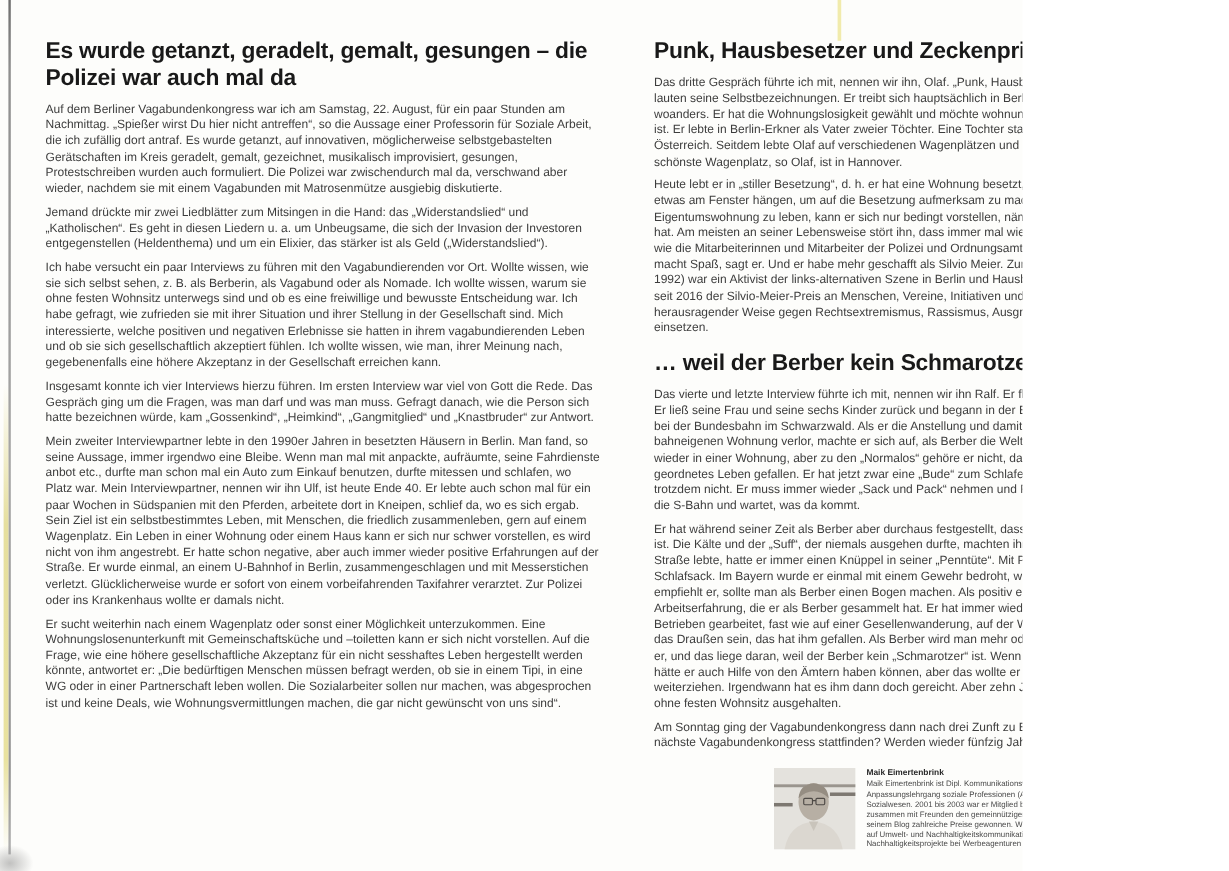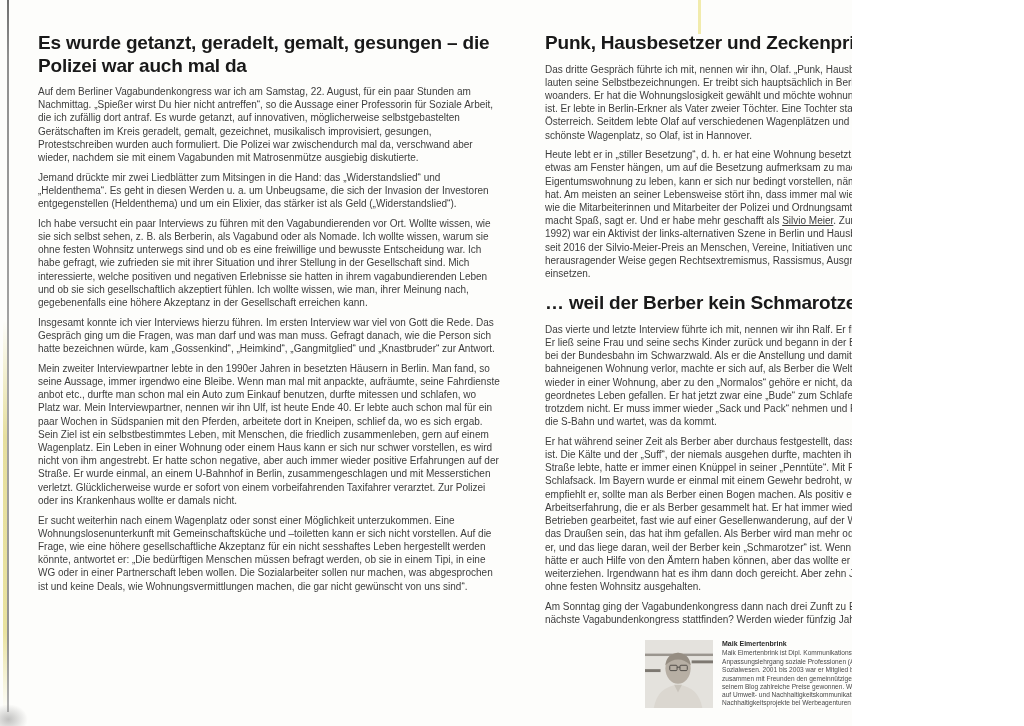--- a/index.html
+++ b/index.html
@@ -3,21 +3,21 @@
 <meta charset="utf-8">
 <style>
   html,body{margin:0;padding:0;background:#fff;}
   .page{position:relative;width:852px;height:726px;background:#fdfdfb;overflow:hidden;
         font-family:"Liberation Sans","DejaVu Sans",sans-serif;}
   .columns{position:absolute;left:38px;top:32px;display:flex;gap:45px;}
   .col{width:462px;}
   .head{font-weight:700;font-size:19px;line-height:22.5px;color:#191919;margin:0 0 8px;letter-spacing:-0.2px;}
   .head-mid{margin-top:12px;}
   .col p{font-size:10px;line-height:13.2px;color:#3d3d3d;margin:0 0 6.5px;}
-  .doc-link{color:#3d3d3d;text-decoration:underline;cursor:pointer;}
+  .doc-link{color:#3d3d3d;cursor:pointer;}
   .bio{display:flex;gap:9px;margin:14px 0 0 100px;align-items:flex-start;}
   .photo{width:68px;height:68px;flex:0 0 auto;}
   .bio-col{width:300px;}
   .bio-scale{transform:scale(0.70);transform-origin:0 0;width:143%;}
   .bio-name{font-size:10px;font-weight:700;color:#2a2a2a;margin:0 0 2px;}
   .bio-text{font-size:9.4px;line-height:11.9px;color:#4a4a4a;}
   
   .edge-dark{position:absolute;left:7px;top:0;width:2px;height:712px;opacity:.75;
     background:linear-gradient(180deg,#3f3f3f,#6a6a6a 8%,#8a8a8a 55%,#6f6f6f 90%,#9a9a9a);}
   .edge-yellow{position:absolute;left:3px;top:320px;width:4px;height:390px;
@@ -34,21 +34,21 @@
   <div class="edge-dark"></div>
   <div class="edge-yellow"></div>
   <div class="top-yellow"></div>
   <div class="corner-smudge"></div>
 
   <div class="columns">
 
     <div class="col">
       <h1 class="head">Es wurde getanzt, geradelt, gemalt, gesungen – die Polizei war auch mal da</h1>
       <p>Auf dem Berliner Vagabundenkongress war ich am Samstag, 22. August, für ein paar Stunden am Nachmittag. „Spießer wirst Du hier nicht antreffen“, so die Aussage einer Professorin für Soziale Arbeit, die ich zufällig dort antraf. Es wurde getanzt, auf innovativen, möglicherweise selbstgebastelten Gerätschaften im Kreis geradelt, gemalt, gezeichnet, musikalisch improvisiert, gesungen, Protestschreiben wurden auch formuliert. Die Polizei war zwischendurch mal da, verschwand aber wieder, nachdem sie mit einem Vagabunden mit Matrosenmütze ausgiebig diskutierte.</p>
-      <p>Jemand drückte mir zwei Liedblätter zum Mitsingen in die Hand: das „Widerstandslied“ und „Heldenthema“. Es geht in diesen Werden u. a. um Unbeugsame, die sich der Invasion der Investoren entgegenstellen (Heldenthema) und um ein Elixier, das stärker ist als Geld („Widerstandslied“).</p>
+      <p>Jemand drückte mir zwei Liedblätter zum Mitsingen in die Hand: das „Widerstandslied“ und „Katholischen“. Es geht in diesen Liedern u. a. um Unbeugsame, die sich der Invasion der Investoren entgegenstellen (Heldenthema) und um ein Elixier, das stärker ist als Geld („Widerstandslied“).</p>
       <p>Ich habe versucht ein paar Interviews zu führen mit den Vagabundierenden vor Ort. Wollte wissen, wie sie sich selbst sehen, z. B. als Berberin, als Vagabund oder als Nomade. Ich wollte wissen, warum sie ohne festen Wohnsitz unterwegs sind und ob es eine freiwillige und bewusste Entscheidung war. Ich habe gefragt, wie zufrieden sie mit ihrer Situation und ihrer Stellung in der Gesellschaft sind. Mich interessierte, welche positiven und negativen Erlebnisse sie hatten in ihrem vagabundierenden Leben und ob sie sich gesellschaftlich akzeptiert fühlen. Ich wollte wissen, wie man, ihrer Meinung nach, gegebenenfalls eine höhere Akzeptanz in der Gesellschaft erreichen kann.</p>
       <p>Insgesamt konnte ich vier Interviews hierzu führen. Im ersten Interview war viel von Gott die Rede. Das Gespräch ging um die Fragen, was man darf und was man muss. Gefragt danach, wie die Person sich hatte bezeichnen würde, kam „Gossenkind“, „Heimkind“, „Gangmitglied“ und „Knastbruder“ zur Antwort.</p>
       <p>Mein zweiter Interviewpartner lebte in den 1990er Jahren in besetzten Häusern in Berlin. Man fand, so seine Aussage, immer irgendwo eine Bleibe. Wenn man mal mit anpackte, aufräumte, seine Fahrdienste anbot etc., durfte man schon mal ein Auto zum Einkauf benutzen, durfte mitessen und schlafen, wo Platz war. Mein Interviewpartner, nennen wir ihn Ulf, ist heute Ende 40. Er lebte auch schon mal für ein paar Wochen in Südspanien mit den Pferden, arbeitete dort in Kneipen, schlief da, wo es sich ergab. Sein Ziel ist ein selbstbestimmtes Leben, mit Menschen, die friedlich zusammenleben, gern auf einem Wagenplatz. Ein Leben in einer Wohnung oder einem Haus kann er sich nur schwer vorstellen, es wird nicht von ihm angestrebt. Er hatte schon negative, aber auch immer wieder positive Erfahrungen auf der Straße. Er wurde einmal, an einem U-Bahnhof in Berlin, zusammengeschlagen und mit Messerstichen verletzt. Glücklicherweise wurde er sofort von einem vorbeifahrenden Taxifahrer verarztet. Zur Polizei oder ins Krankenhaus wollte er damals nicht.</p>
       <p>Er sucht weiterhin nach einem Wagenplatz oder sonst einer Möglichkeit unterzukommen. Eine Wohnungslosenunterkunft mit Gemeinschaftsküche und –toiletten kann er sich nicht vorstellen. Auf die Frage, wie eine höhere gesellschaftliche Akzeptanz für ein nicht sesshaftes Leben hergestellt werden könnte, antwortet er: „Die bedürftigen Menschen müssen befragt werden, ob sie in einem Tipi, in eine WG oder in einer Partnerschaft leben wollen. Die Sozialarbeiter sollen nur machen, was abgesprochen ist und keine Deals, wie Wohnungsvermittlungen machen, die gar nicht gewünscht von uns sind“.</p>
     </div>
 
     <div class="col">
       <h1 class="head">Punk, Hausbesetzer und Zeckenprinz</h1>
       <p>Das dritte Gespräch führte ich mit, nennen wir ihn, Olaf. „Punk, Hausbesetzer und Zeckenprinz“, so lauten seine Selbstbezeichnungen. Er treibt sich hauptsächlich in Berlin rum, ist aber auch mal woanders. Er hat die Wohnungslosigkeit gewählt und möchte wohnungslos bleiben, solange er Single ist. Er lebte in Berlin-Erkner als Vater zweier Töchter. Eine Tochter starb, die andere Tochter zog nach Österreich. Seitdem lebte Olaf auf verschiedenen Wagenplätzen und in besetzten Häusern. Der schönste Wagenplatz, so Olaf, ist in Hannover.</p>
       <p><span>Heute lebt er in „stiller Besetzung“, d. h. er hat eine Wohnung besetzt, aber hat kein Banner oder sonst etwas am Fenster hängen, um auf die Besetzung aufmerksam zu machen. In einer Miet- oder Eigentumswohnung zu leben, kann er sich nur bedingt vorstellen, nämlich dann, wenn er eine Partnerin hat. Am meisten an seiner Lebensweise stört ihn, dass immer mal wieder „Uniformen“ auftauchen, so wie die Mitarbeiterinnen und Mitarbeiter der Polizei und Ordnungsamt nennt. Sein Leben ist hart, aber macht Spaß, sagt er. Und er habe mehr geschafft als </span><a class="doc-link">Silvio Meier</a><span>. Zur Erinnerung, Silvio Meier (1965 bis 1992) war ein Aktivist der links-alternativen Szene in Berlin und Hausbesetzer. In Berlin-Kreuzberg wird seit 2016 der Silvio-Meier-Preis an Menschen, Vereine, Initiativen und Projekte vergeben, die sich in herausragender Weise gegen Rechtsextremismus, Rassismus, Ausgrenzung und Diskriminierung einsetzen.</span></p>

